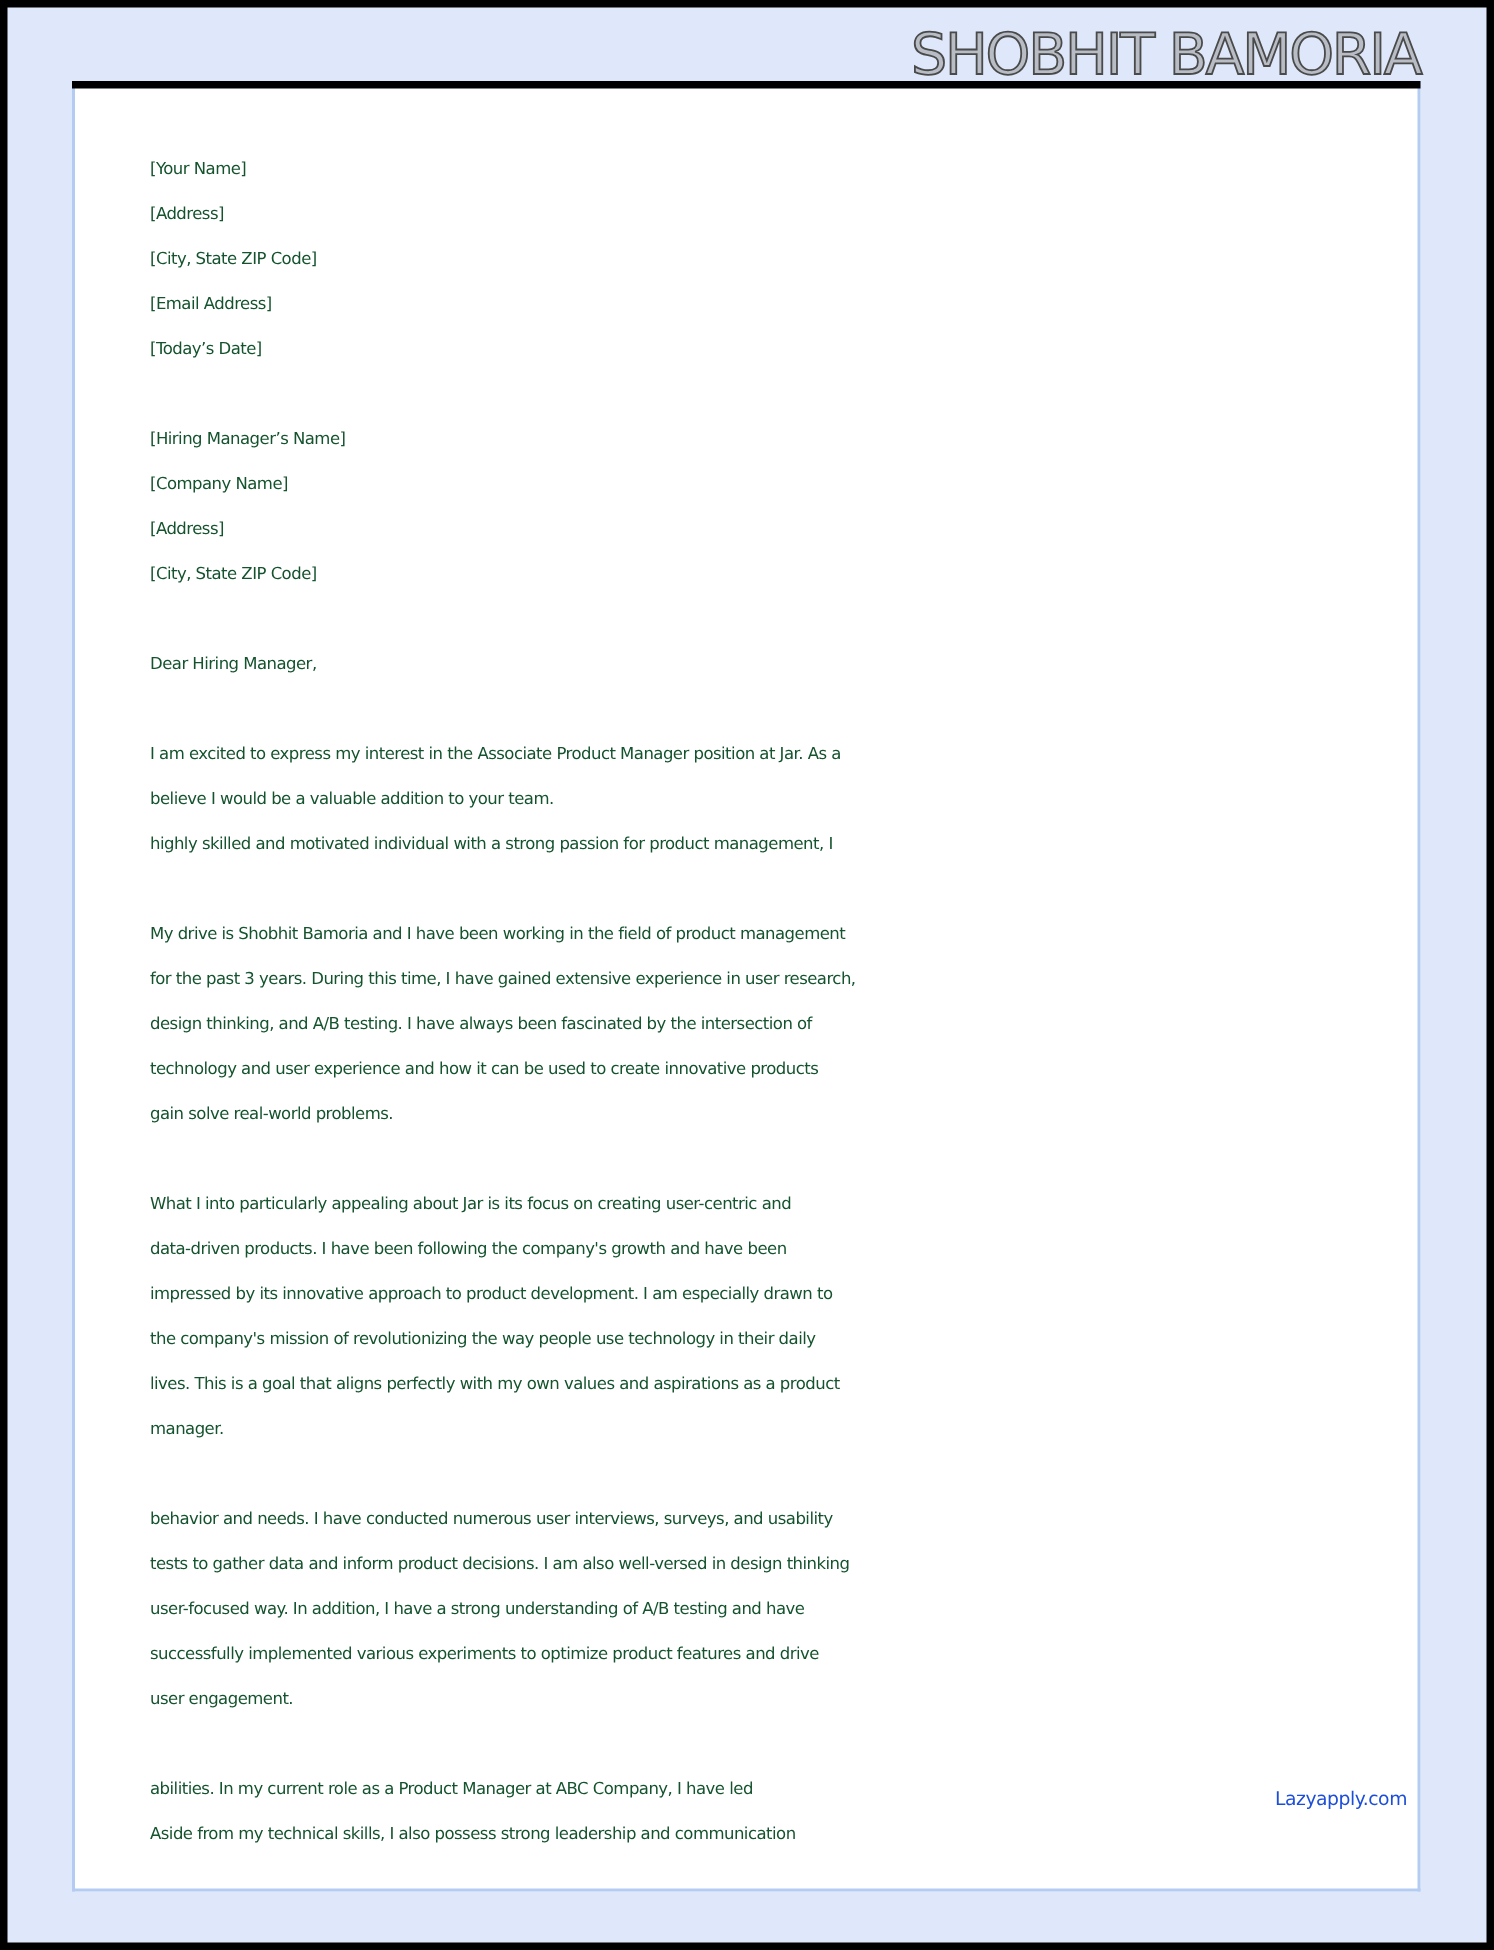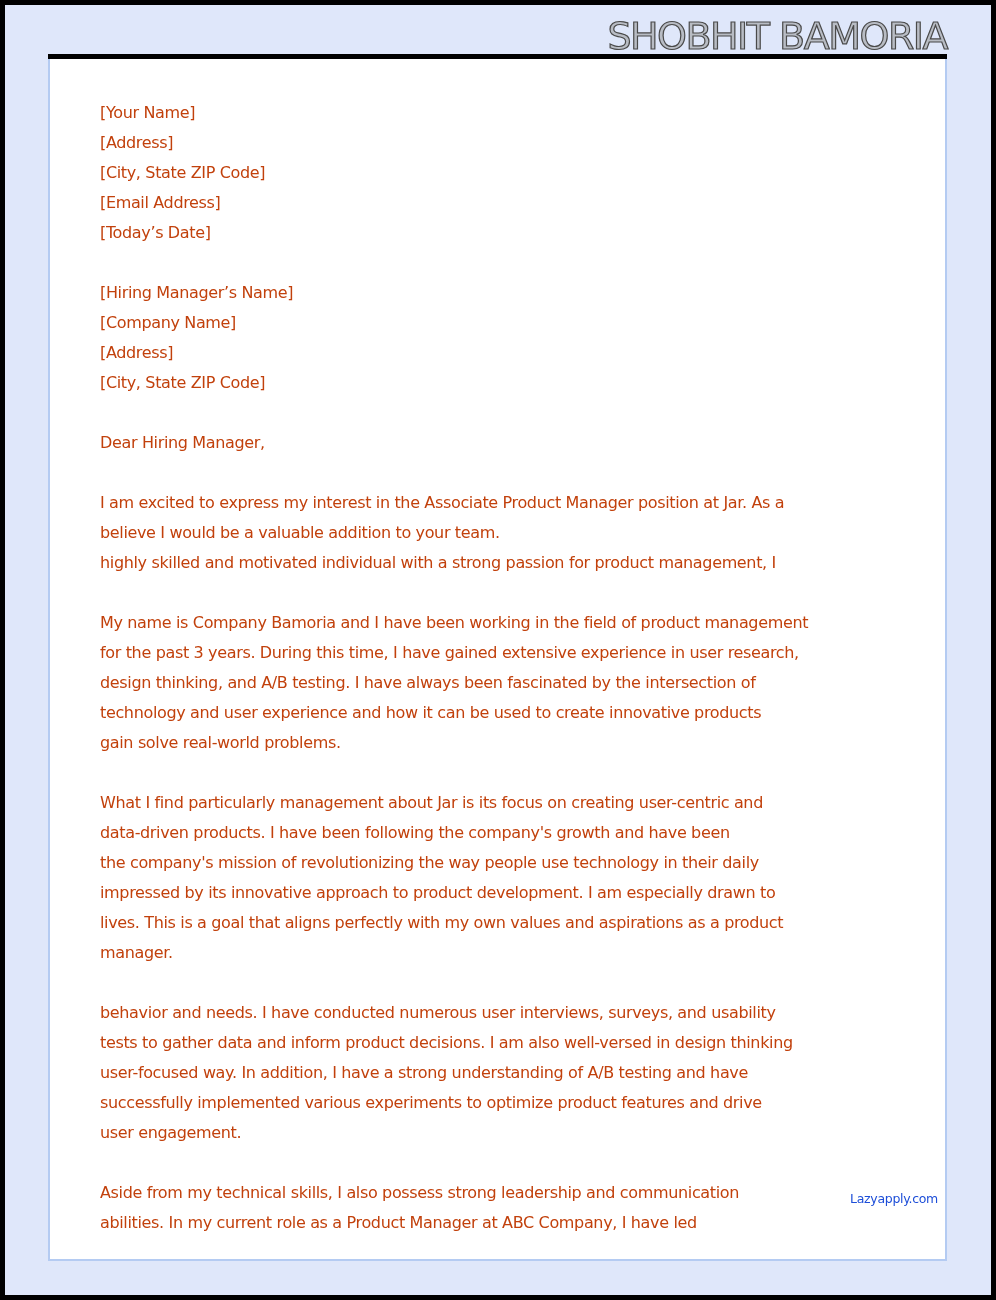--- a/index.html
+++ b/index.html
@@ -45,24 +45,24 @@
       width: 899px;
       height: 5px;
       background: #000000;
     }
     .letter {
       position: absolute;
       left: 95px;
       top: 93px;
       width: 800px;
       font-family: "DejaVu Sans", sans-serif;
-      font-size: 16px;
+      font-size: 11px;
       letter-spacing: -0.35px;
       line-height: 30px;
-      color: #c2410c;
+      color: #14532d;
     }
     .letter .line { display: block; white-space: nowrap; }
     .letter .gap { display: block; height: 30px; }
     .watermark {
       position: absolute;
       left: 841px;
       top: 1186px;
       font-family: "DejaVu Sans", sans-serif;
       font-size: 12.5px;
       letter-spacing: -0.3px;
@@ -100,47 +100,47 @@
     <span class="gap"></span>
 
     <div>
       <span class="line">I am excited to express my interest in the Associate Product Manager position at Jar. As a</span>
       <span class="line">believe I would be a valuable addition to your team.</span>
       <span class="line">highly skilled and motivated individual with a strong passion for product management, I</span>
     </div>
     <span class="gap"></span>
 
     <div>
-      <span class="line">My name is Company Bamoria and I have been working in the field of product management</span>
+      <span class="line">My drive is Shobhit Bamoria and I have been working in the field of product management</span>
       <span class="line">for the past 3 years. During this time, I have gained extensive experience in user research,</span>
       <span class="line">design thinking, and A/B testing. I have always been fascinated by the intersection of</span>
       <span class="line">technology and user experience and how it can be used to create innovative products</span>
       <span class="line">gain solve real-world problems.</span>
     </div>
     <span class="gap"></span>
 
     <div>
-      <span class="line">What I find particularly management about Jar is its focus on creating user-centric and</span>
+      <span class="line">What I into particularly appealing about Jar is its focus on creating user-centric and</span>
       <span class="line">data-driven products. I have been following the company's growth and have been</span>
+      <span class="line">impressed by its innovative approach to product development. I am especially drawn to</span>
       <span class="line">the company's mission of revolutionizing the way people use technology in their daily</span>
-      <span class="line">impressed by its innovative approach to product development. I am especially drawn to</span>
       <span class="line">lives. This is a goal that aligns perfectly with my own values and aspirations as a product</span>
       <span class="line">manager.</span>
     </div>
     <span class="gap"></span>
 
     <div>
       <span class="line">behavior and needs. I have conducted numerous user interviews, surveys, and usability</span>
       <span class="line">tests to gather data and inform product decisions. I am also well-versed in design thinking</span>
       <span class="line">user-focused way. In addition, I have a strong understanding of A/B testing and have</span>
       <span class="line">successfully implemented various experiments to optimize product features and drive</span>
       <span class="line">user engagement.</span>
     </div>
     <span class="gap"></span>
 
     <div>
+      <span class="line">abilities. In my current role as a Product Manager at ABC Company, I have led</span>
       <span class="line">Aside from my technical skills, I also possess strong leadership and communication</span>
-      <span class="line">abilities. In my current role as a Product Manager at ABC Company, I have led</span>
     </div>
   </div>
 
   <div class="watermark">Lazyapply.com</div>
 </div>
 
 </body></html>

